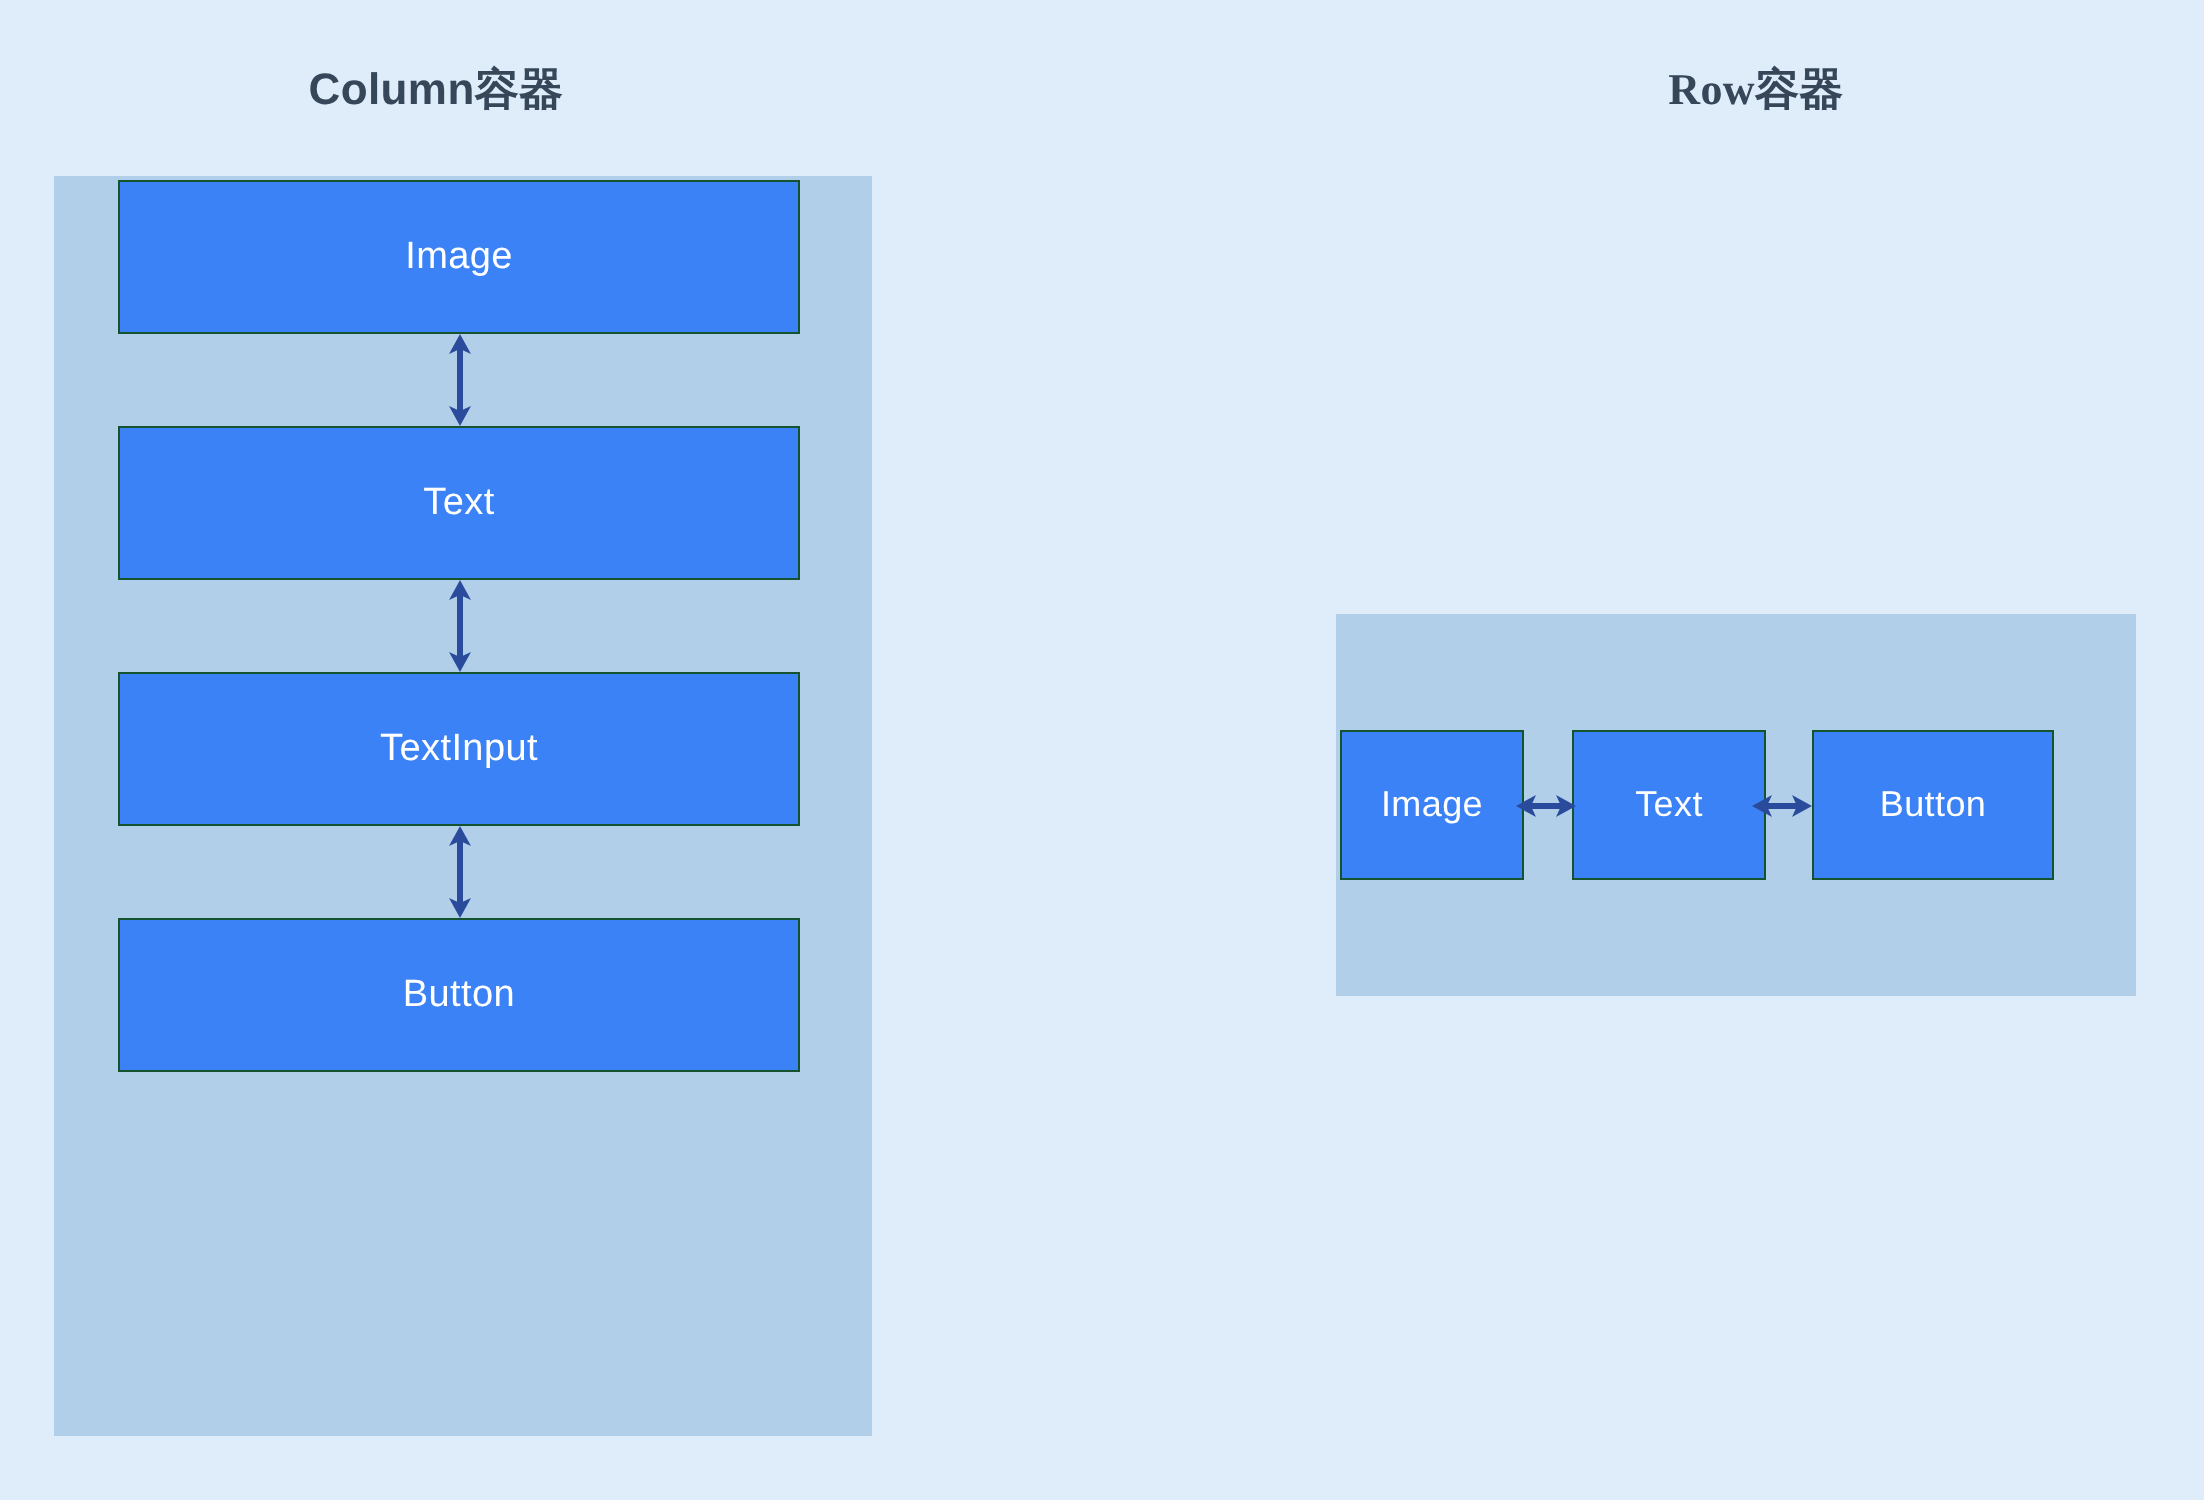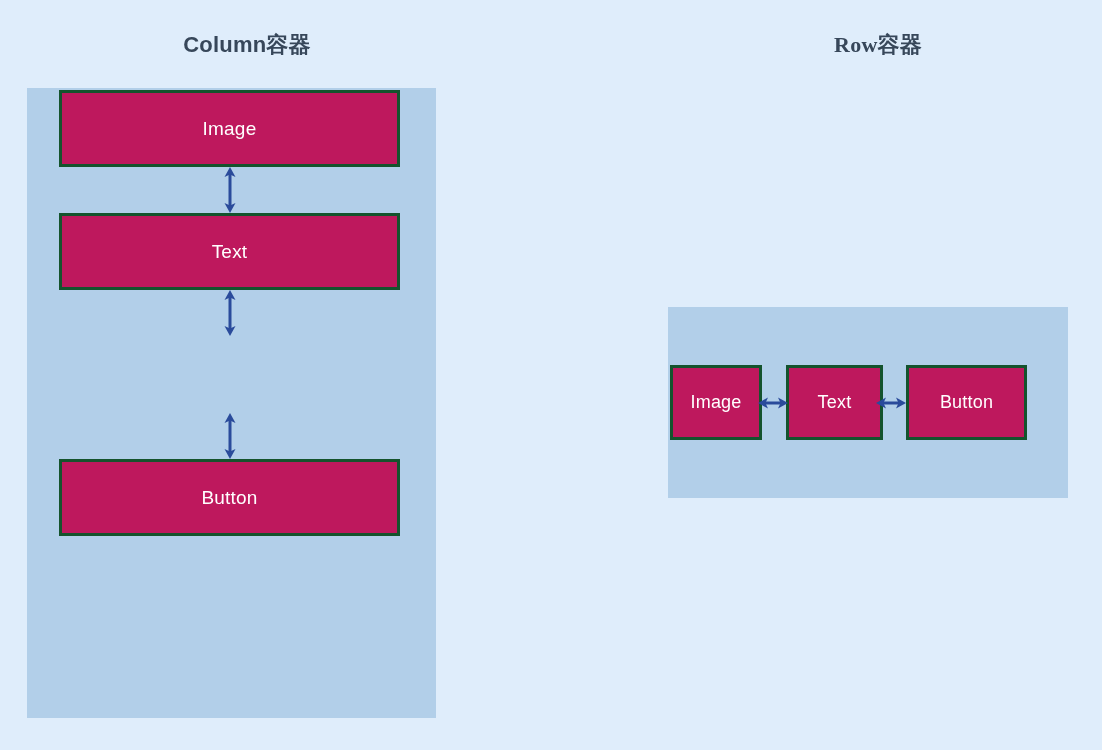--- a/index.html
+++ b/index.html
@@ -28,21 +28,21 @@
     position: absolute;
     font-size: 22px;
     font-weight: bold;
     color: #37475a;
     letter-spacing: 0.2px;
     text-align: center;
     white-space: nowrap;
     user-select: none;
   }
   #title-column {
-    left: 117px;
+    left: 88px;
     top: 30px;
     width: 260px;
   }
   #title-row {
     left: 760px;
     top: 30px;
     width: 236px;
     font-family: Liberation Serif, serif;
   }
 
@@ -61,22 +61,22 @@
   #row-container {
     left: 668px;
     top: 307px;
     width: 400px;
     height: 191px;
   }
 
   
   .child-box {
     position: absolute;
-    background: #be185d;
-    border: 3px solid #14532d;
+    background: #3b82f6;
+    border: 1px solid #14532d;
     box-sizing: border-box;
     display: flex;
     align-items: center;
     justify-content: center;
     color: #ffffff;
     font-size: 19px;
     font-weight: 400;
     letter-spacing: 0.2px;
     white-space: nowrap;
     user-select: none;
@@ -128,20 +128,21 @@
 <div class="canvas">
 
   <div class="section-title" id="title-column">Column容器</div>
 
   <div class="container-box" id="column-container"></div>
 
   <div class="child-box col-child" id="col-child-0">Image</div>
 
   <div class="child-box col-child" id="col-child-1">Text</div>
 
+  <div class="child-box col-child" id="col-child-2">TextInput</div>
 
   <div class="child-box col-child" id="col-child-3">Button</div>
 
   <svg class="arrow arrow-v" id="arrow-v-0" viewBox="0 0 22 46">
     <line x1="11" y1="6" x2="11" y2="40" stroke="#2a4b9b" stroke-width="3"></line>
     <path d="M11 0 L16.5 10 L11 7.5 L5.5 10 Z" fill="#2a4b9b"></path>
     <path d="M11 46 L16.5 36 L11 38.5 L5.5 36 Z" fill="#2a4b9b"></path>
   </svg>
 
   <svg class="arrow arrow-v" id="arrow-v-1" viewBox="0 0 22 46">

